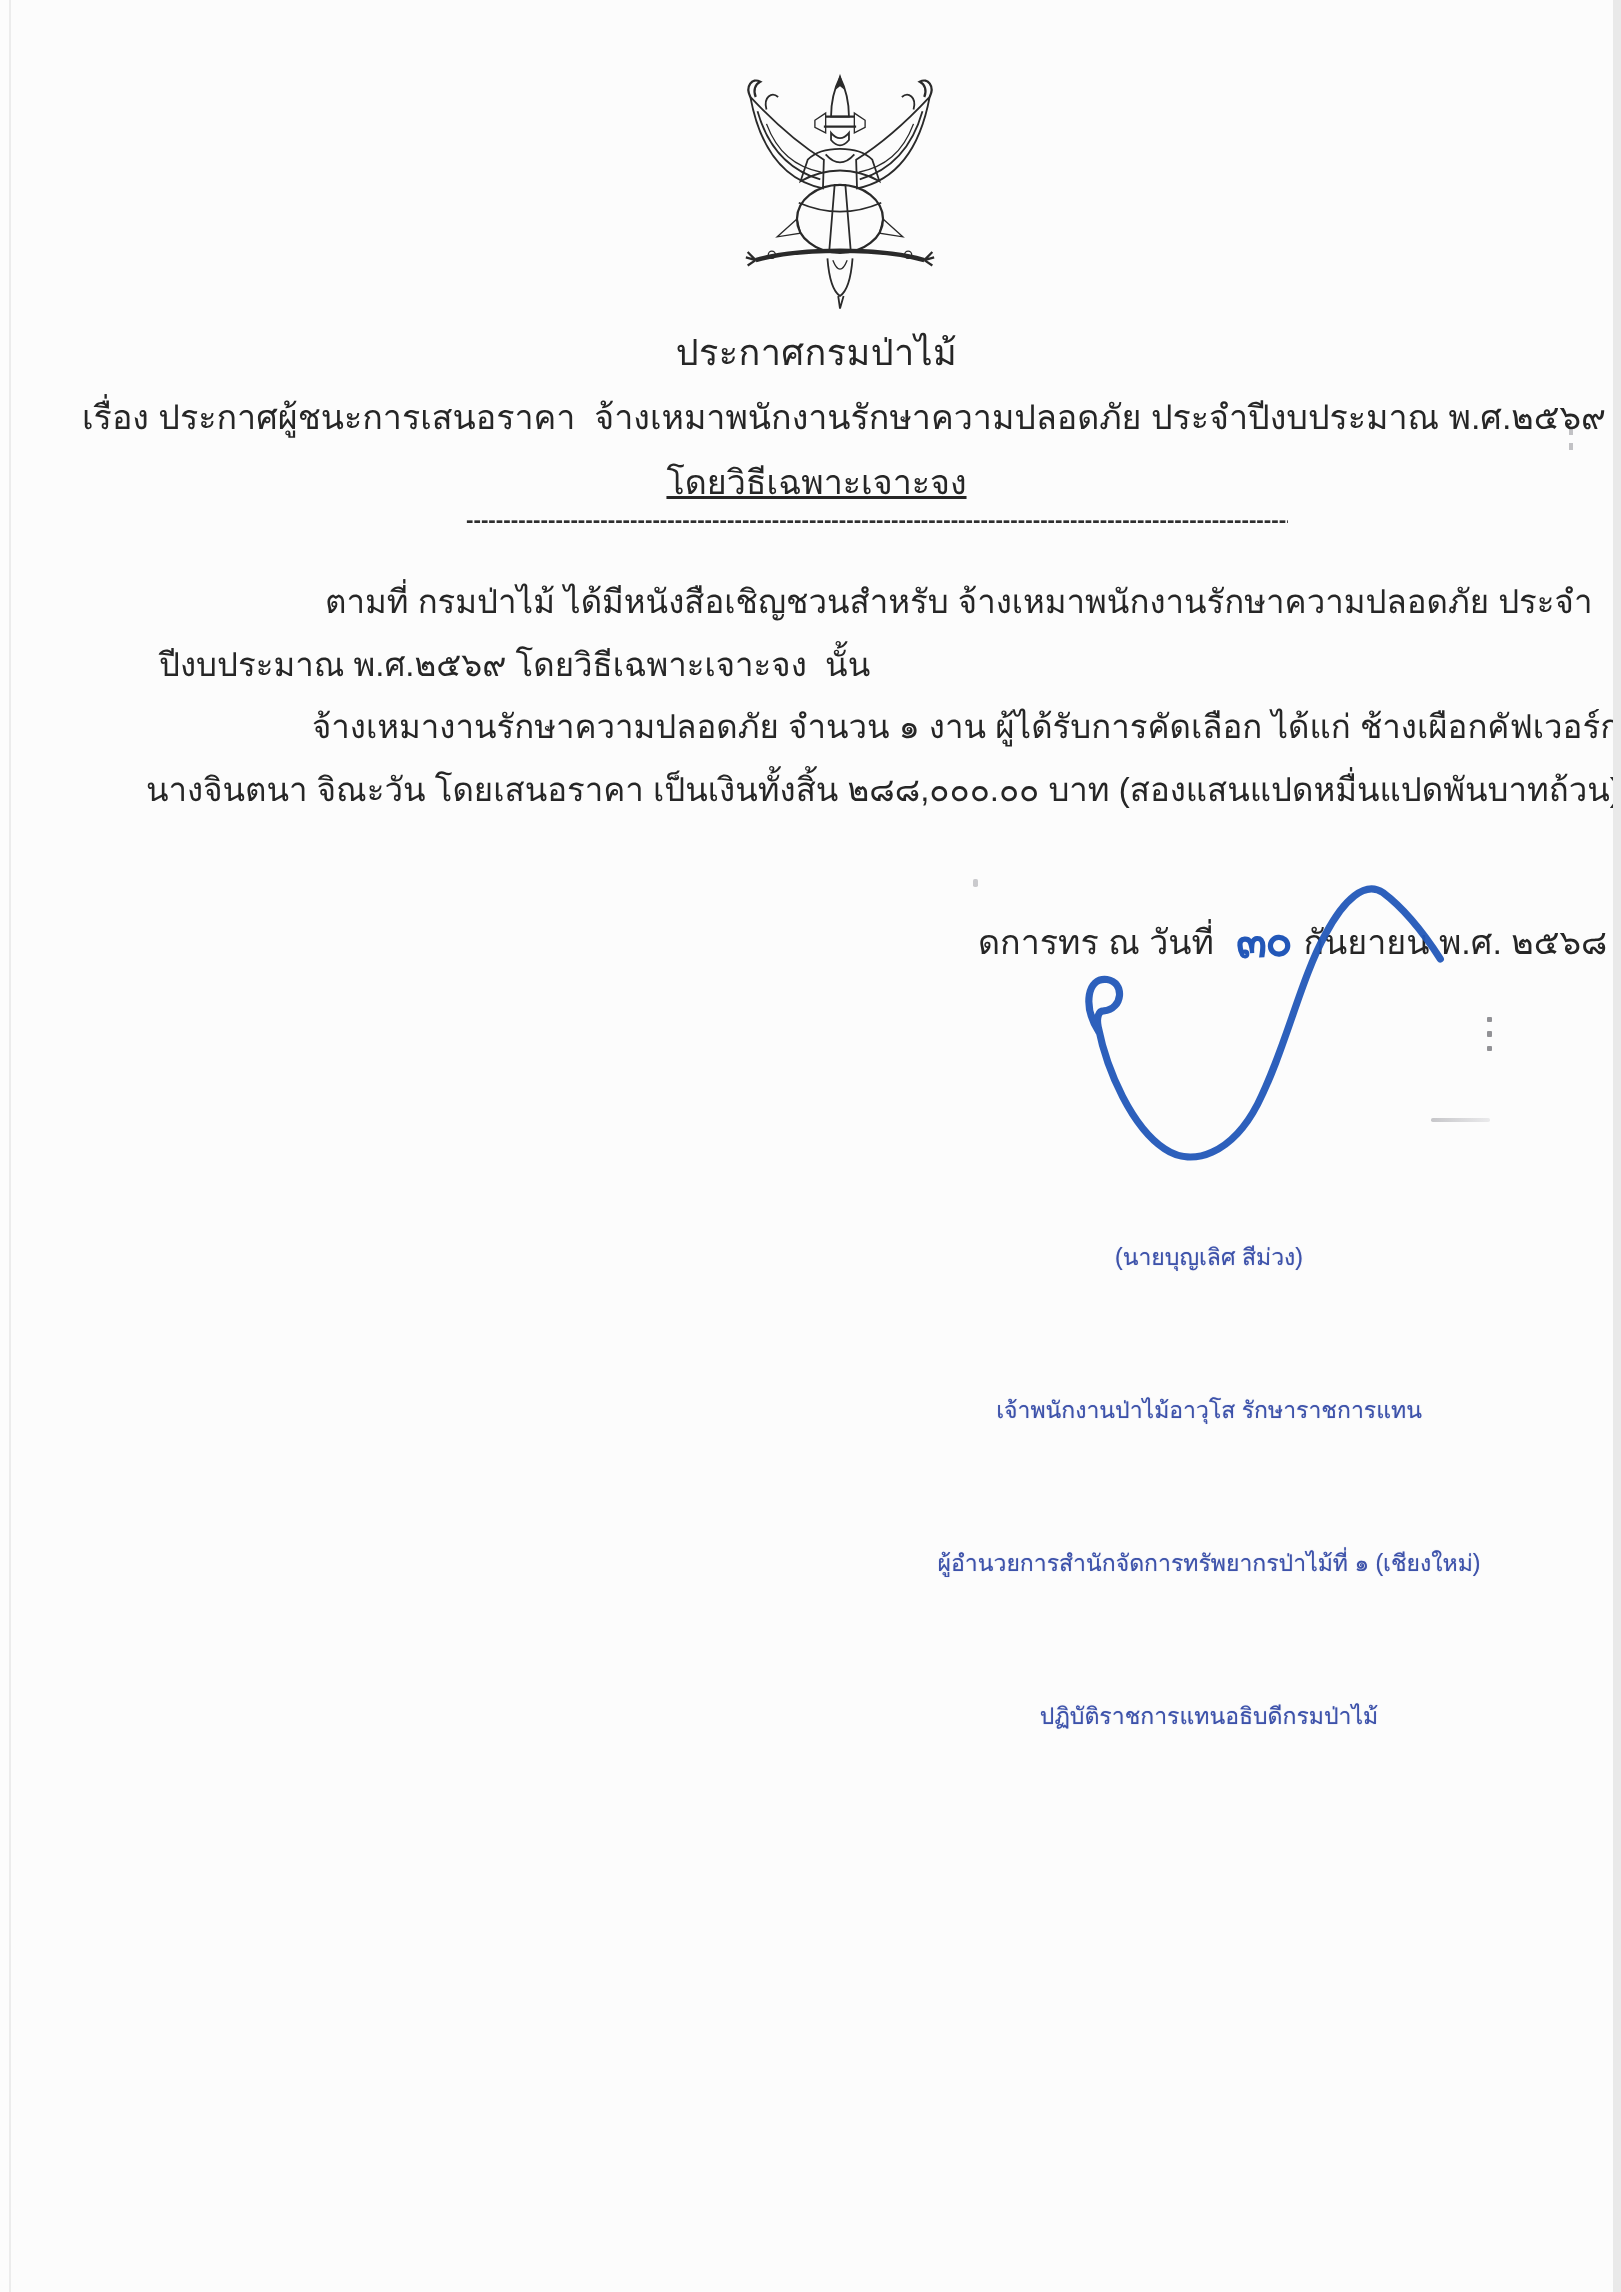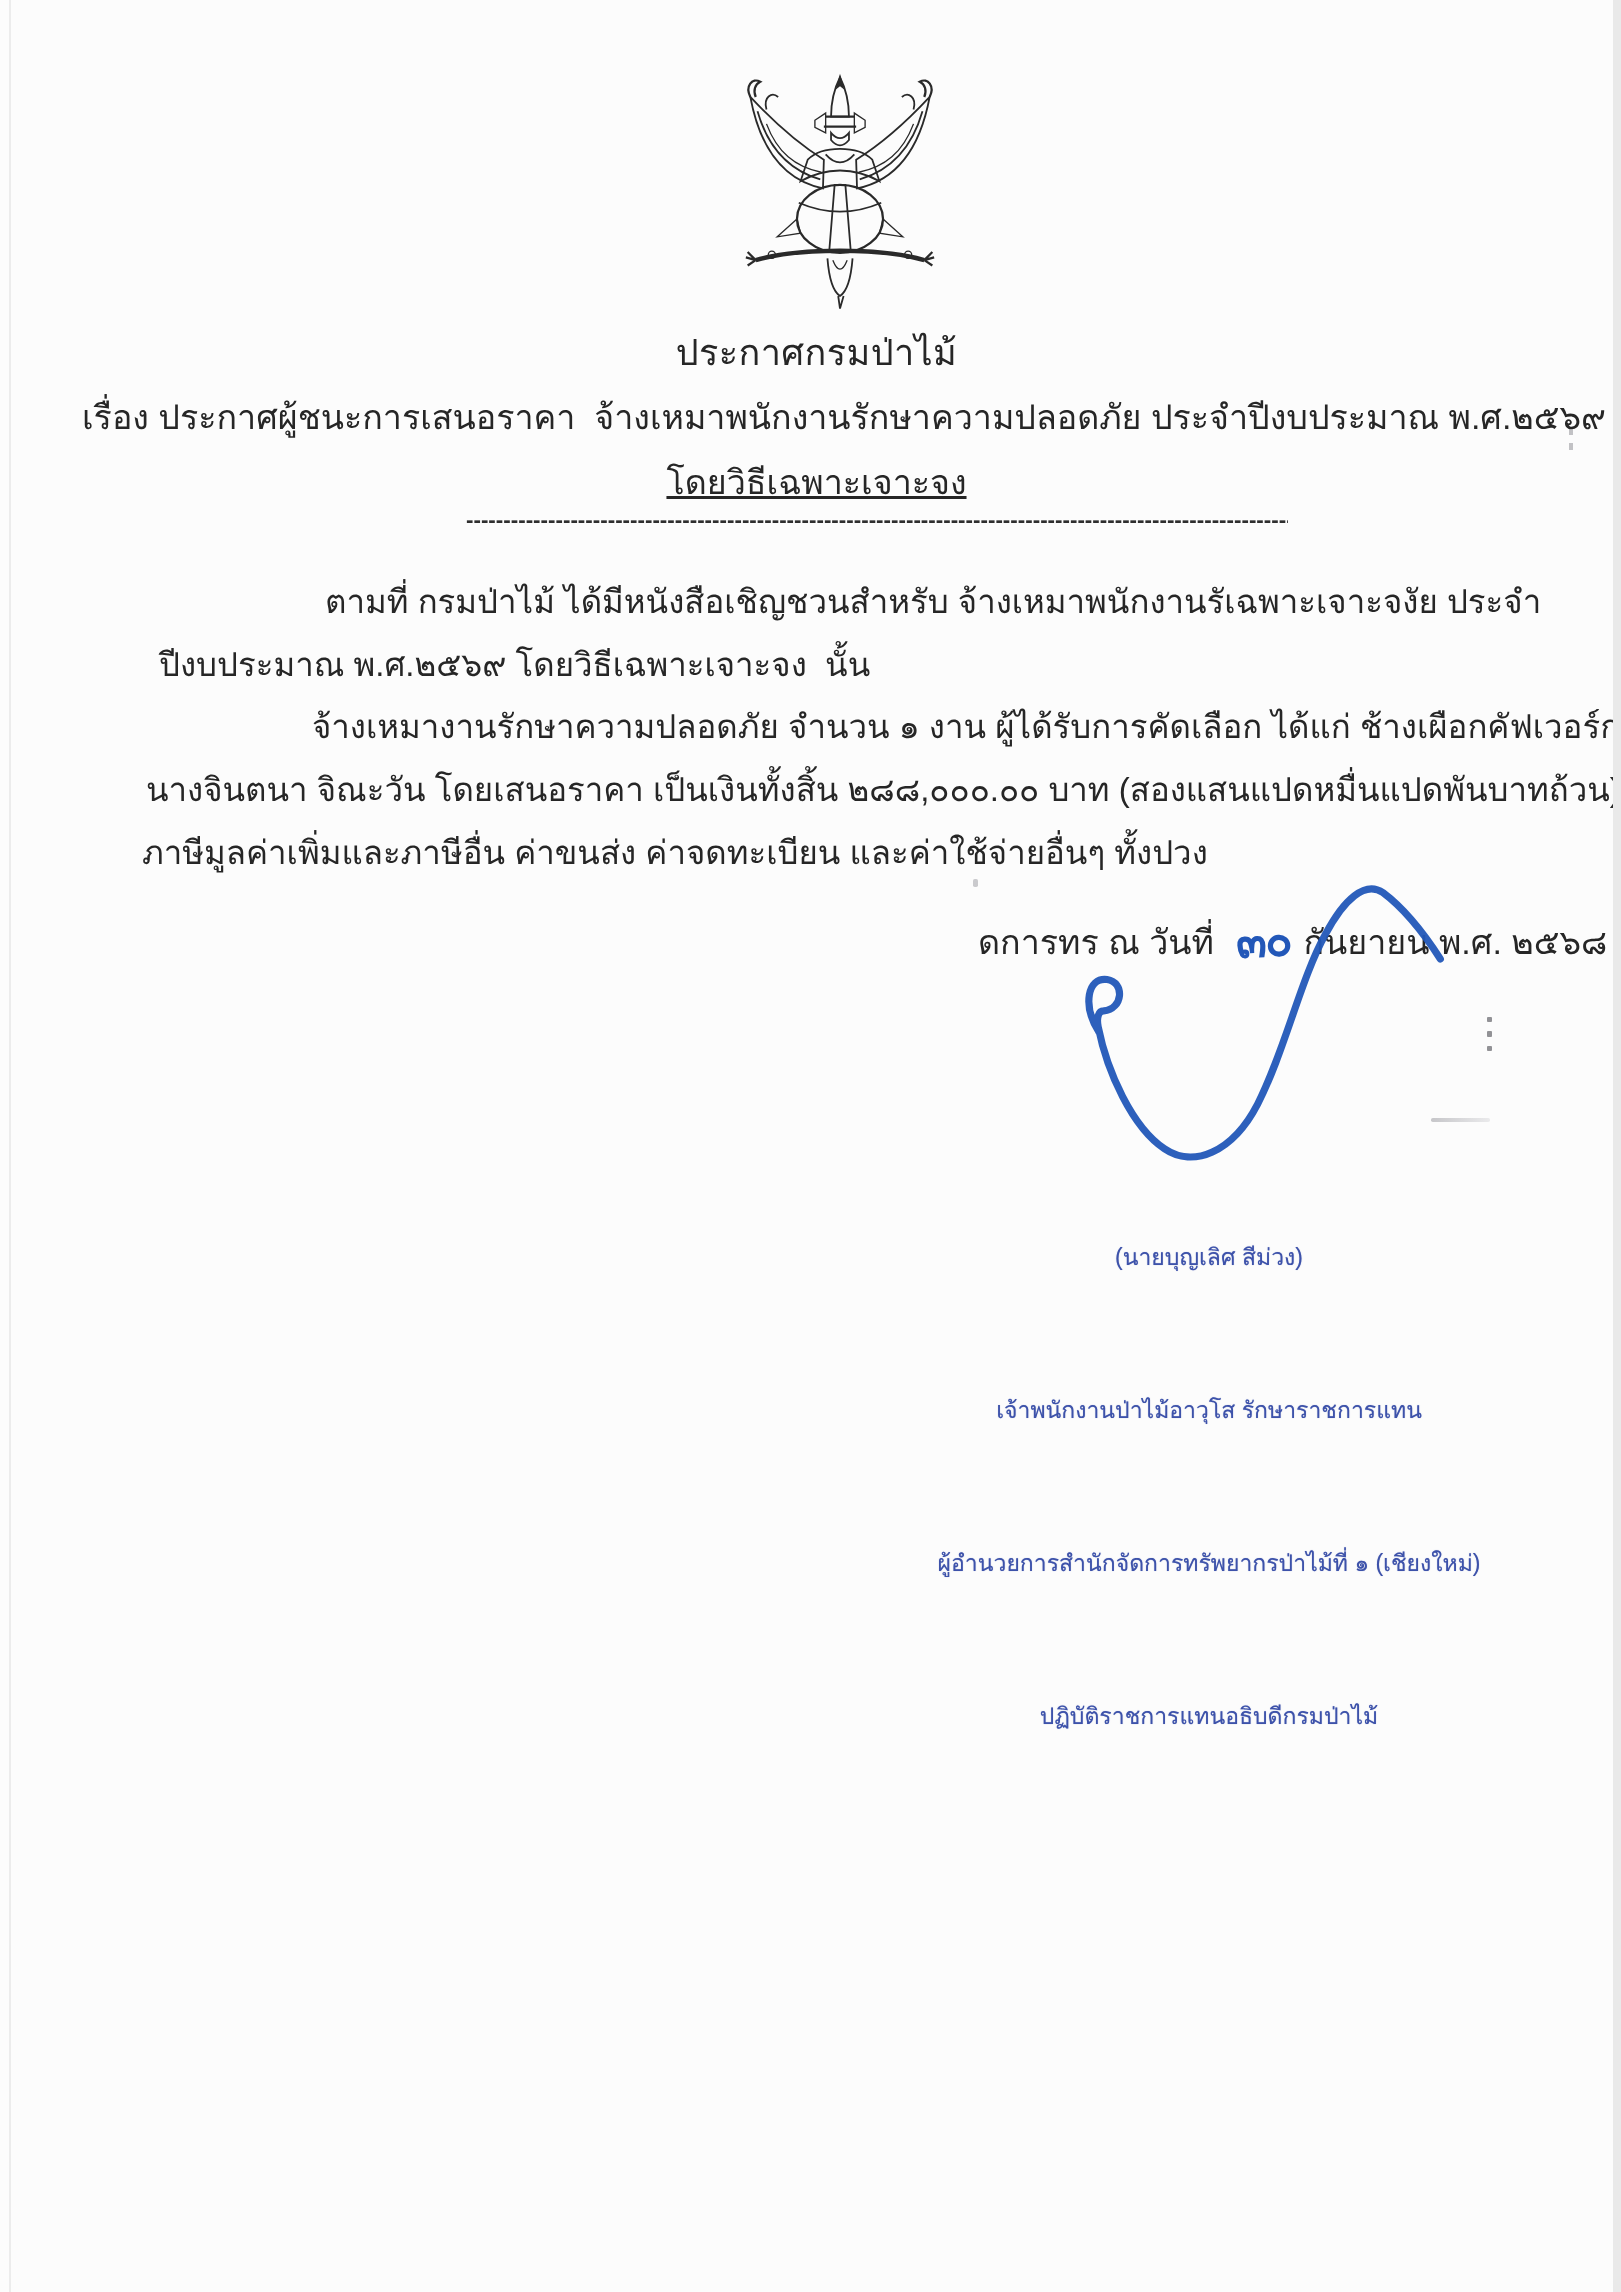--- a/index.html
+++ b/index.html
@@ -134,25 +134,24 @@
       <path class="ln" d="M108 212 Q116 232 124 212" stroke-width="1.5"></path>
       <path class="ln" d="M114 252 L116 266 L120 252" stroke-width="2"></path>
     </g>
   </svg>
 
   <div class="center-line doc-title">ประกาศกรมป่าไม้</div>
   <div class="center-line doc-subject">เรื่อง ประกาศผู้ชนะการเสนอราคา  จ้างเหมาพนักงานรักษาความปลอดภัย ประจำปีงบประมาณ พ.ศ.๒๕๖๙</div>
   <div class="center-line doc-method">โดยวิธีเฉพาะเจาะจง</div>
   <div class="divider">--------------------------------------------------------------------------------------------------------------------------</div>
 
-  <div class="body-line bl-1">ตามที่ กรมป่าไม้ ได้มีหนังสือเชิญชวนสำหรับ จ้างเหมาพนักงานรัเฉพาะเจาะจงัย ประจำ</div>
+  <div class="body-line bl-1">ตามที่ กรมป่าไม้ ได้มีหนังสือเชิญชวนสำหรับ จ้างเหมาพนักงานรักษาความปลอดภัย ประจำ</div>
   <div class="body-line bl-2">ปีงบประมาณ พ.ศ.๒๕๖๙ โดยวิธีเฉพาะเจาะจง  นั้น</div>
   <div class="body-line bl-3">จ้างเหมางานรักษาความปลอดภัย จำนวน ๑ งาน ผู้ได้รับการคัดเลือก ได้แก่ ช้างเผือกคัฟเวอร์การ์ด โดย</div>
   <div class="body-line bl-4">นางจินตนา จิณะวัน โดยเสนอราคา เป็นเงินทั้งสิ้น ๒๘๘,๐๐๐.๐๐ บาท (สองแสนแปดหมื่นแปดพันบาทถ้วน) รวม</div>
-  <div class="body-line bl-5">ภาษีมูลค่าเพิ่มและภาษีอื่น ค่าขนส่ง ค่าจดทะเบียน และค่าใช้จ่ายอื่นๆ ทั้งปวง</div>
 
   <div class="date-line"><span>ดการทร ณ วันที่ </span><span class="hand-day">๓๐</span><span> กันยายน พ.ศ. ๒๕๖๘</span></div>
 
   <svg class="signature-svg" viewBox="0 0 460 365" aria-hidden="true">
     <path class="sig-path" d="M 47 198 C 28 168 34 136 56 139 C 76 142 74 172 52 174 C 46 174 44 182 46 192 C 56 242 84 304 120 328 C 152 350 196 332 224 278 C 254 220 272 138 300 88 C 320 50 344 28 364 42 C 388 60 410 88 428 116"></path>
   </svg>
 
   <div class="signer-block">
     <div>(นายบุญเลิศ สีม่วง)</div>
     <div>เจ้าพนักงานป่าไม้อาวุโส รักษาราชการแทน</div>

